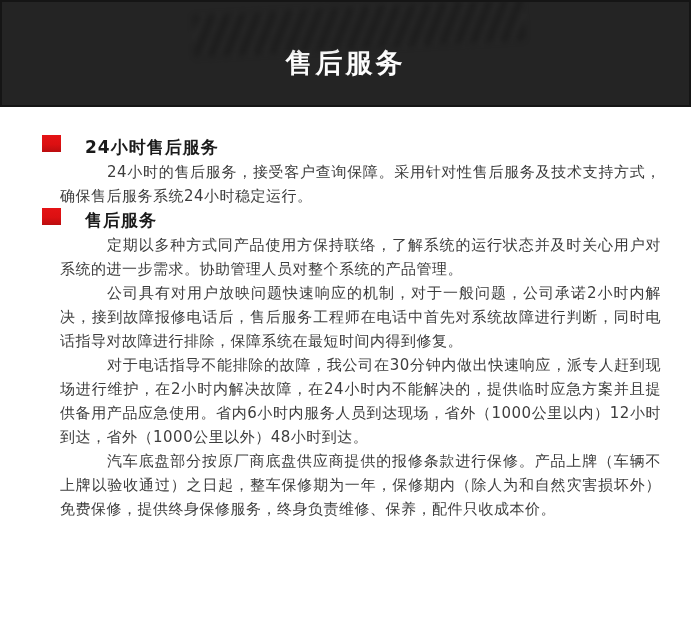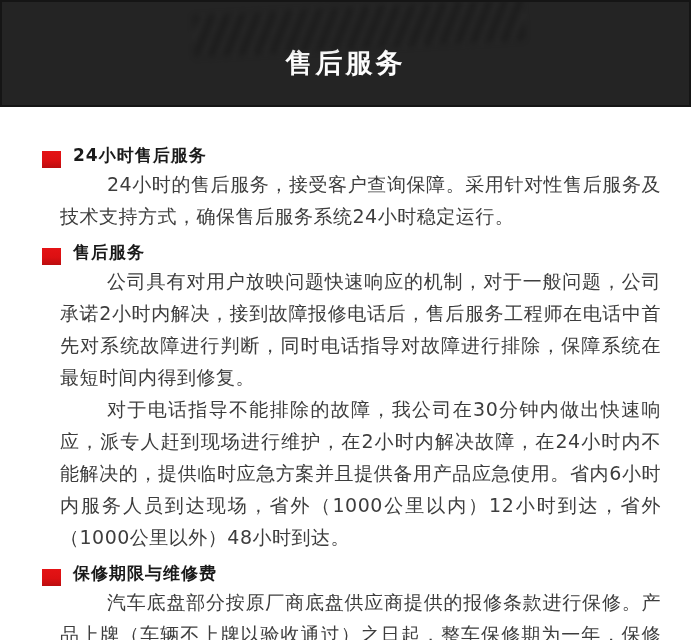--- a/index.html
+++ b/index.html
@@ -55,43 +55,42 @@
     opacity: 0.55;
     pointer-events: none;
   }
   
   .content {
     padding: 28px 30px 0 42px;
   }
   .section { margin: 0; }
   .sec-head {
     display: flex;
-    align-items: flex-end;
-    gap: 12px;
+    align-items: flex-start;
+    gap: 24px;
     height: 25px;
-    margin-top: 8px;
   }
   .bullet {
     width: 19px;
     height: 17px;
     flex: 0 0 auto;
     background: linear-gradient(180deg, #e41315 0%, var(--accent-red) 55%, var(--accent-red-dark) 100%);
   }
   .sec-head h2 {
     margin: 0;
     font-size: 17px;
     line-height: 25px;
     font-weight: bold;
     color: var(--heading-text);
     letter-spacing: 1px;
   }
   .section p {
     margin: 0 0 0 18px;
-    font-size: 19px;
-    line-height: 32px;
+    font-size: 15px;
+    line-height: 24px;
     color: var(--body-text);
     text-indent: 47px;
     text-align: justify;
     letter-spacing: 0.5px;
   }
 </style>
 </head>
 <body>
 
 <div class="page">
@@ -109,29 +108,26 @@
         <h2>24小时售后服务</h2>
       </div>
       <p>24小时的售后服务，接受客户查询保障。采用针对性售后服务及技术支持方式，确保售后服务系统24小时稳定运行。</p>
     </section>
 
     <section class="section">
       <div class="sec-head">
         <span class="bullet"></span>
         <h2>售后服务</h2>
       </div>
+      <p>定期以多种方式同产品使用方保持联络，了解系统的运行状态并及时关心用户对系统的进一步需求。协助管理人员对整个系统的产品管理。</p>
     </section>
 
     <section class="section">
       <p>公司具有对用户放映问题快速响应的机制，对于一般问题，公司承诺2小时内解决，接到故障报修电话后，售后服务工程师在电话中首先对系统故障进行判断，同时电话指导对故障进行排除，保障系统在最短时间内得到修复。</p>
       <p>对于电话指导不能排除的故障，我公司在30分钟内做出快速响应，派专人赶到现场进行维护，在2小时内解决故障，在24小时内不能解决的，提供临时应急方案并且提供备用产品应急使用。省内6小时内服务人员到达现场，省外（1000公里以内）12小时到达，省外（1000公里以外）48小时到达。</p>
     </section>
 
     <section class="section">
-      <div class="sec-head">
-        <span class="bullet"></span>
-        <h2>保修期限与维修费</h2>
-      </div>
       <p>汽车底盘部分按原厂商底盘供应商提供的报修条款进行保修。产品上牌（车辆不上牌以验收通过）之日起，整车保修期为一年，保修期内（除人为和自然灾害损坏外）免费保修，提供终身保修服务，终身负责维修、保养，配件只收成本价。</p>
     </section>
 
   </main>
 </div>
 
 </body></html>

